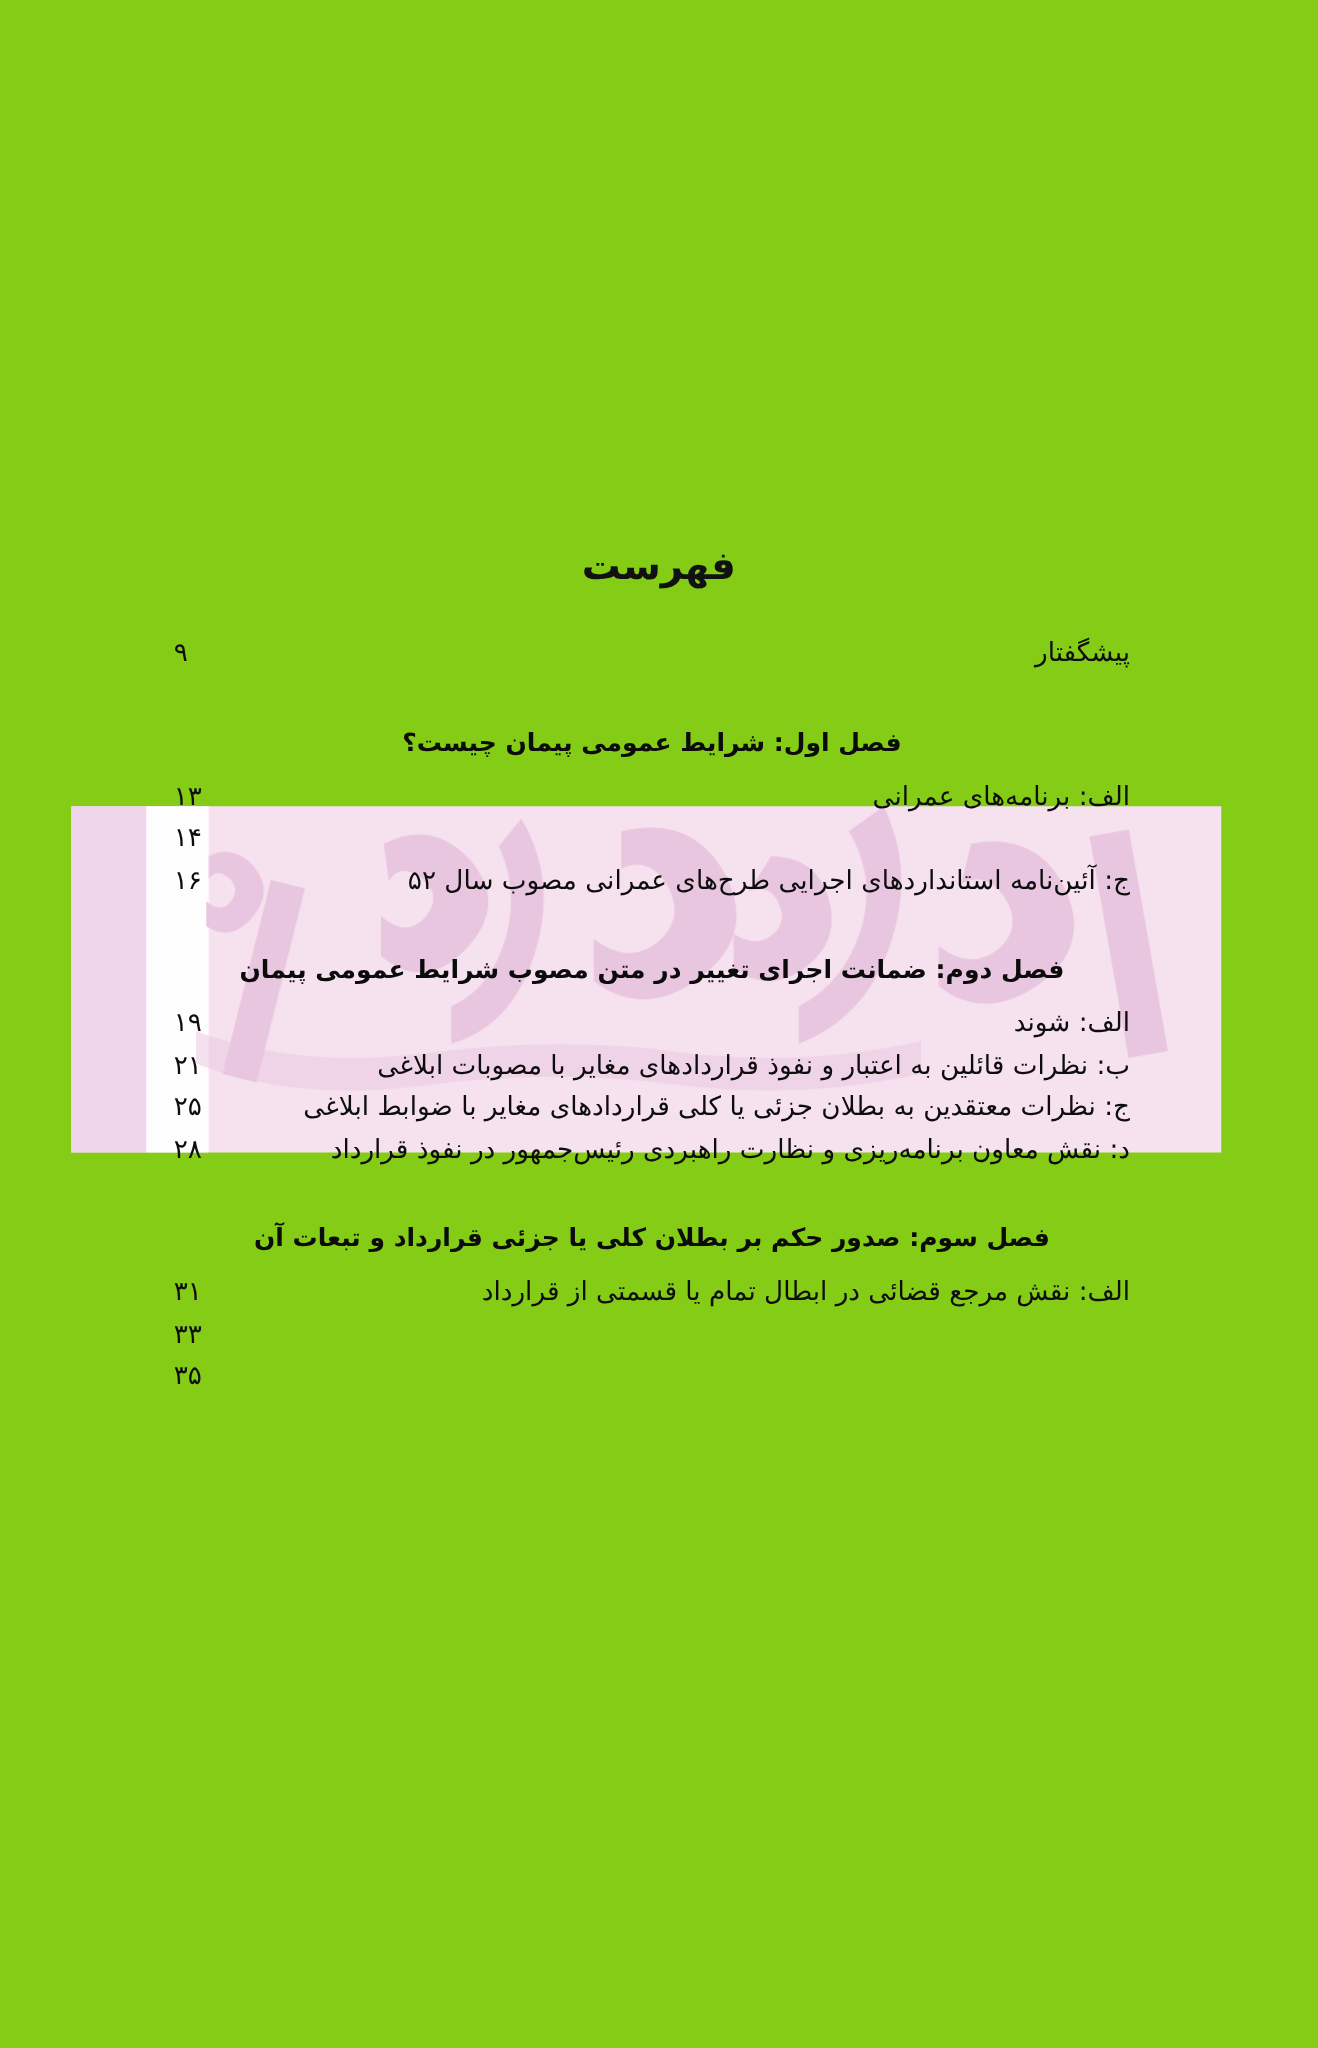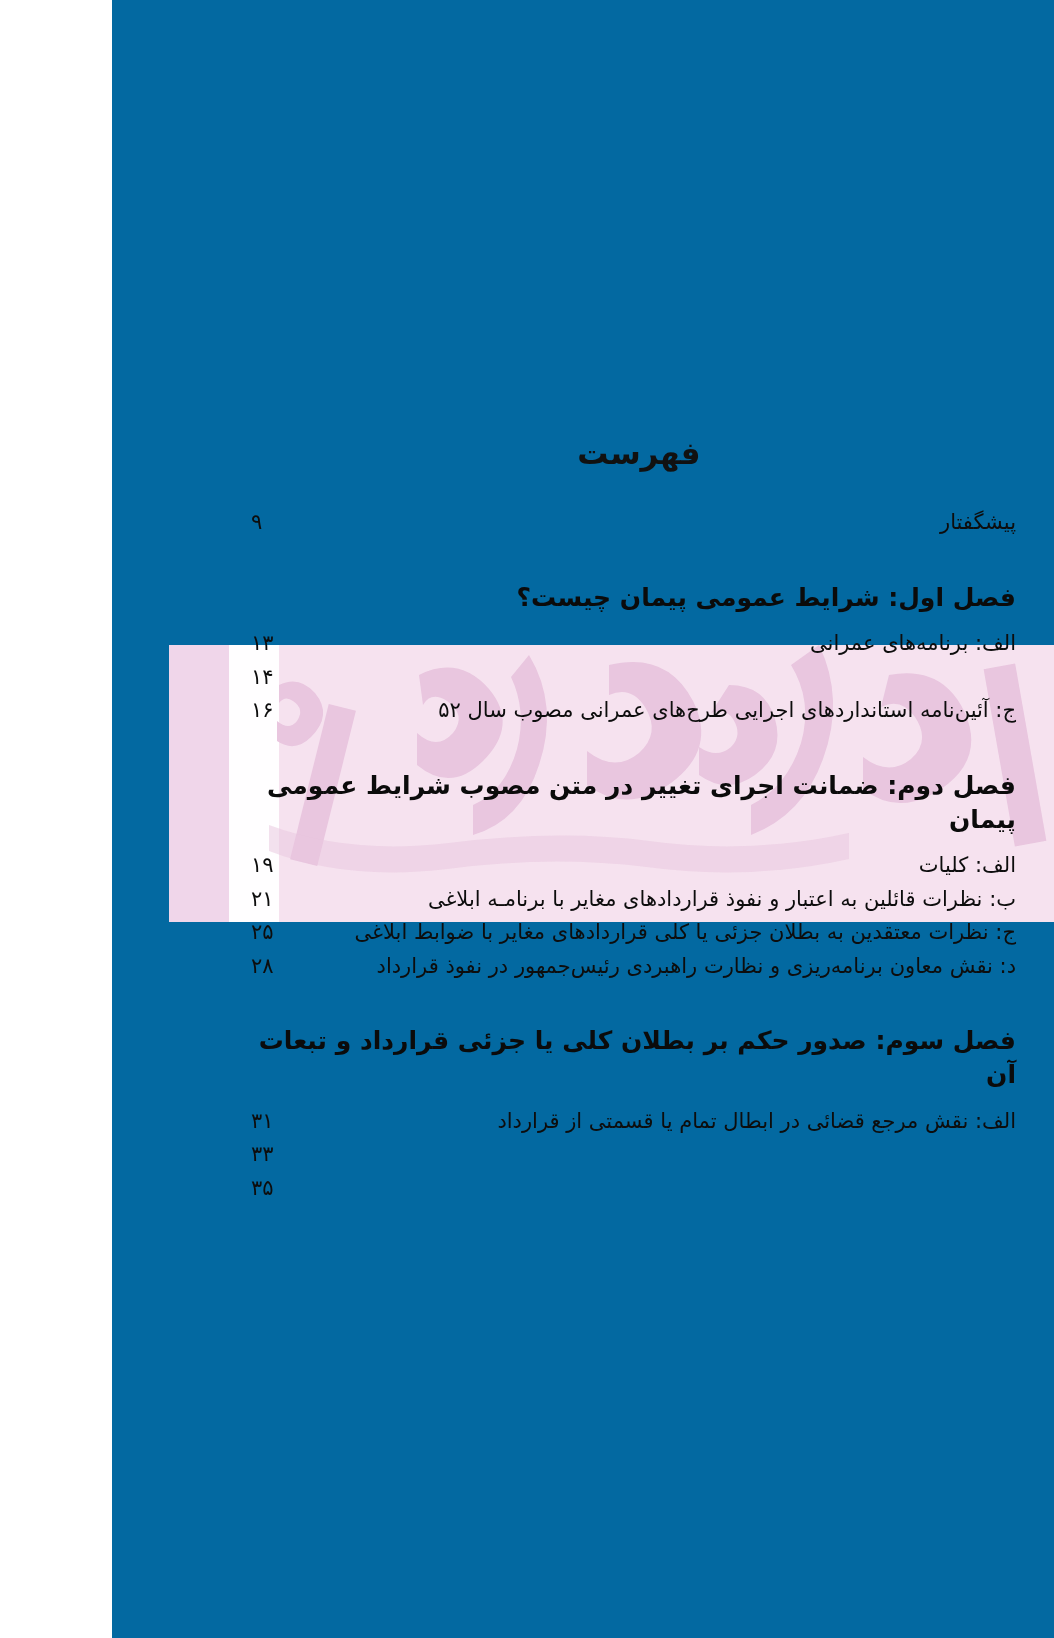--- a/index.html
+++ b/index.html
@@ -2,23 +2,23 @@
 <html lang="fa" dir="rtl"><head>
 <meta charset="utf-8">
 <style>
   html, body {
     margin: 0;
     padding: 0;
     background: #ffffff;
   }
   #page {
     position: relative;
-    width: 942px;
+    width: 1054px;
     height: 1638px;
-    background: #0369a1;
+    background: #84cc16;
     overflow: hidden;
     font-family: "DejaVu Sans", "Liberation Sans", sans-serif;
     direction: rtl;
   }
 
   
   .wm-band {
     position: absolute;
     left: 57px;
     top: 645px;
@@ -60,23 +60,24 @@
   }
 
   .toc-body {
     position: absolute;
     top: 505px;
     right: 150px;
     width: 765px;
   }
 
   .chapter {
-    font-size: 25px;
+    font-size: 20px;
     font-weight: bold;
     color: #0b0b0b;
+    text-align: center;
     margin: 26px 0 14px 0;
     line-height: 1.35;
   }
   
   .row {
     display: flex;
     align-items: baseline;
     font-size: 21px;
     color: #0d0d0d;
     line-height: 1.5;
@@ -190,27 +191,27 @@
         <span class="dots"></span>
         <span class="pg">۱۶</span>
       </div>
 
 
       <div class="gap-md"></div>
 
       <div class="chapter">فصل دوم: ضمانت اجرای تغییر در متن مصوب شرایط عمومی پیمان</div>
 
       <div class="row">
-        <span class="txt">الف: کلیات</span>
+        <span class="txt">الف: شوند</span>
         <span class="dots"></span>
         <span class="pg">۱۹</span>
       </div>
 
       <div class="row">
-        <span class="txt">ب: نظرات قائلین به اعتبار و نفوذ قراردادهای مغایر با برنامـه ابلاغی</span>
+        <span class="txt">ب: نظرات قائلین به اعتبار و نفوذ قراردادهای مغایر با مصوبات ابلاغی</span>
         <span class="dots"></span>
         <span class="pg">۲۱</span>
       </div>
 
       <div class="row">
         <span class="txt">ج: نظرات معتقدین به بطلان جزئی یا کلی قراردادهای مغایر با ضوابط ابلاغی</span>
         <span class="dots"></span>
         <span class="pg">۲۵</span>
       </div>
 

